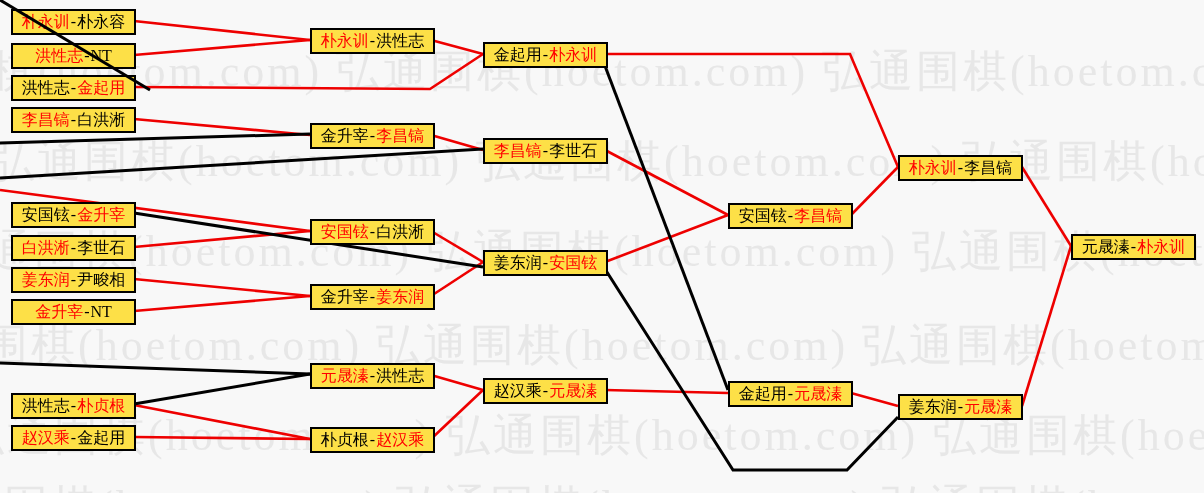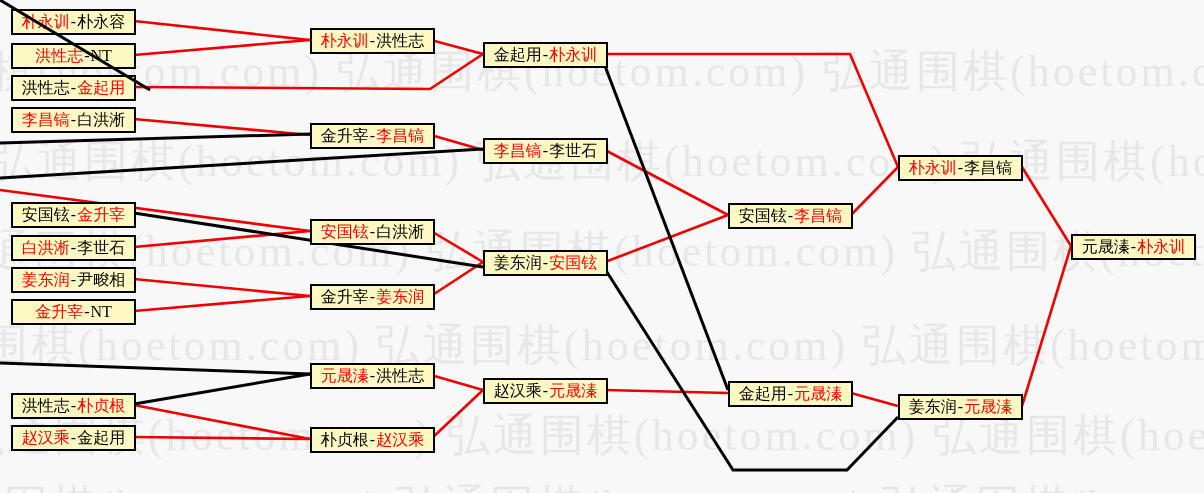--- a/index.html
+++ b/index.html
@@ -18,21 +18,21 @@
     color:#e7e7e7;
     user-select:none;
     font-family:"Liberation Serif","DejaVu Serif",serif;
   }
   svg.layer{position:absolute;left:0;top:0;width:1204px;height:493px;}
   #boxes{position:absolute;left:0;top:0;width:1204px;height:493px;}
   .match{
     position:absolute;
     width:121px;height:22px;
     border:2px solid #000;
-    background:#fef9c3;
+    background:#fde047;
     display:flex;align-items:center;justify-content:center;
     font-size:16px;line-height:22px;
     white-space:nowrap;
     color:#000;
   }
   .match .win{color:#ff0000;}
   .match .lose{color:#000000;}
   .match .dash{color:#000000;padding:0 1px;}
 </style>
 </head>

